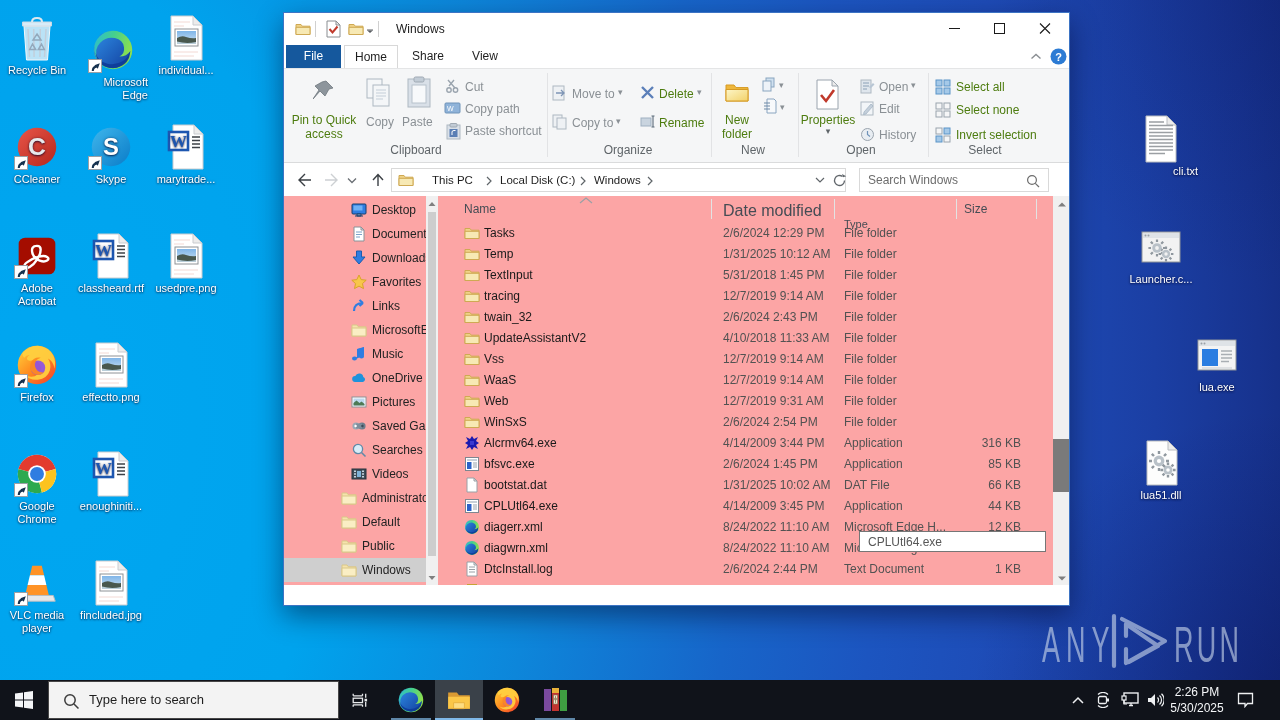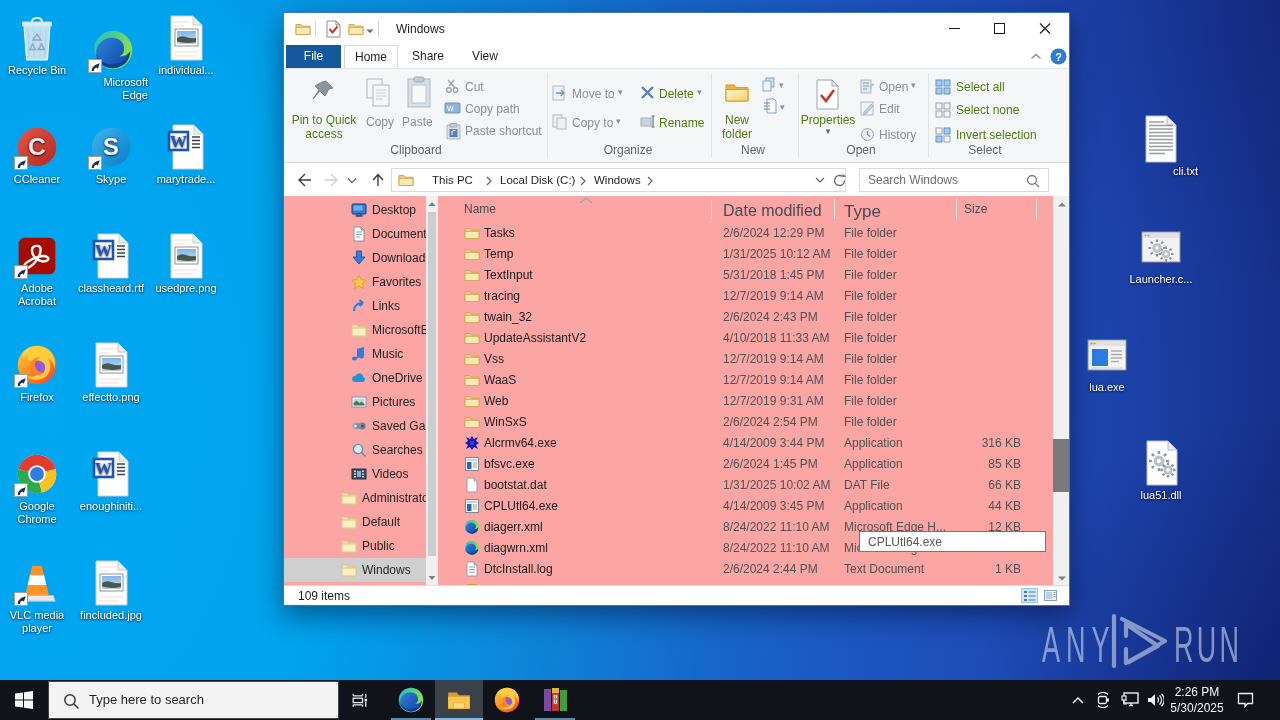--- a/index.html
+++ b/index.html
@@ -400,21 +400,21 @@
           <use href="#txtfile"></use>
         </svg></div>
     <div class="lbl">cli.txt</div>
   </div>
   <div class="dicon" style="left:1124px; top:223px;">
     <div class="ic"><svg width="48" height="48">
           <use href="#gearwin"></use>
         </svg></div>
     <div class="lbl">Launcher.c...</div>
   </div>
-  <div class="dicon" style="left:1070px; top:331px;">
+  <div class="dicon" style="left:1180px; top:331px;">
     <div class="ic"><svg width="48" height="48">
           <use href="#bluewin"></use>
         </svg></div>
     <div class="lbl">lua.exe</div>
   </div>
   <div class="dicon" style="left:1124px; top:439px;">
     <div class="ic"><svg width="48" height="48">
           <use href="#gearpage"></use>
         </svg></div>
     <div class="lbl">lua51.dll</div>
@@ -759,21 +759,21 @@
           </svg>
           <span class="nlbl" style="left:78px">Windows</span>
         </div>
     </div>
     <div id="hdr">
       <svg class="abs" style="left:142px; top:1px;" width="16" height="8">
           <path d="M2 6 L8 1 L14 6" fill="none" stroke="#9aa0a6" stroke-width="1.2"></path>
         </svg>
       <div class="abs" style="left:28px; top:6px; font-size:12px;">Name</div>
       <div class="abs" style="left:287px; top:6px; font-size:16px;">Date modified</div>
-      <div class="abs" style="left:408px; top:6px; font-size:17px;">Type</div>
+      <div class="abs" style="left:408px; top:22px; font-size:11px;">Type</div>
       <div class="abs" style="left:528px; top:6px; font-size:12px;">Size</div>
       <div class="hsep" style="left:275px;"></div>
       <div class="hsep" style="left:398px;"></div>
       <div class="hsep" style="left:520px;"></div>
       <div class="hsep" style="left:600px;"></div>
     </div>
     <div id="rows">
       <div class="frow" style="top:27px;">
           <svg class="ficon" width="16" height="16" viewBox="0 0 16 16">
             <use href="#folder16"></use>
@@ -941,42 +941,20 @@
     <svg class="abs" style="left:772px; top:4px;" width="12" height="9">
         <path d="M2 6.5 L6 2.5 L10 6.5z" fill="#7f7f7f"></path>
       </svg>
     <div class="sthumb" style="left:769px; top:243px; width:16px; height:53px; background:#7a7a7a;"></div>
     <svg class="abs" style="left:772px; top:378px;" width="12" height="9">
         <path d="M2 2.5 L6 6.5 L10 2.5z" fill="#7f7f7f"></path>
       </svg>
 
     <div class="abs" style="left:575px; top:335px; width:187px; height:21px; background:#fff; border:1px solid #767676; z-index:5;">
       <div class="abs" style="left:8px; top:3px; font-size:12px; color:#575757;">CPLUtl64.exe</div>
-    </div>
-  </div>
-  <div id="statusbar">
-    <div class="abs" style="left:14px; top:3px; font-size:12px;">109 items</div>
-    <div class="abs" style="left:737px; top:2px; width:17px; height:15px; background:#cbe8ff; border:1px solid #90c8f0;">
-      <svg class="abs" style="left:2px; top:2px;" width="12" height="10" viewBox="0 0 12 10">
-        <g fill="#5f7285">
-            <rect x="0" y="0" width="3" height="2"></rect>
-            <rect x="0" y="4" width="3" height="2"></rect>
-            <rect x="0" y="8" width="3" height="2"></rect>
-          </g>
-        <g stroke="#5f7285">
-            <path d="M4.5 1 h7 M4.5 5 h7 M4.5 9 h7"></path>
-          </g>
-      </svg>
-    </div>
-    <div class="abs" style="left:758px; top:2px; width:17px; height:15px;">
-      <svg class="abs" style="left:2px; top:2px;" width="13" height="11" viewBox="0 0 13 11">
-        <rect x="0.5" y="0.5" width="12" height="10" fill="#eaf3fb" stroke="#8aa0b5"></rect>
-        <rect x="2" y="2" width="6" height="7" fill="#b9cfe4"></rect>
-        <path d="M9.5 2.5 h2 M9.5 4.5 h2 M9.5 6.5 h2" stroke="#8aa0b5"></path>
-      </svg>
     </div>
   </div>
 </div>
 
 <div id="wm">
   <svg width="210" height="70" viewBox="0 0 210 70">
     <g fill="#c8d5ea">
       <g transform="translate(10,56) scale(0.54,1)">
           <text font-family="Liberation Sans" font-size="50" letter-spacing="11">ANY</text>
         </g>

